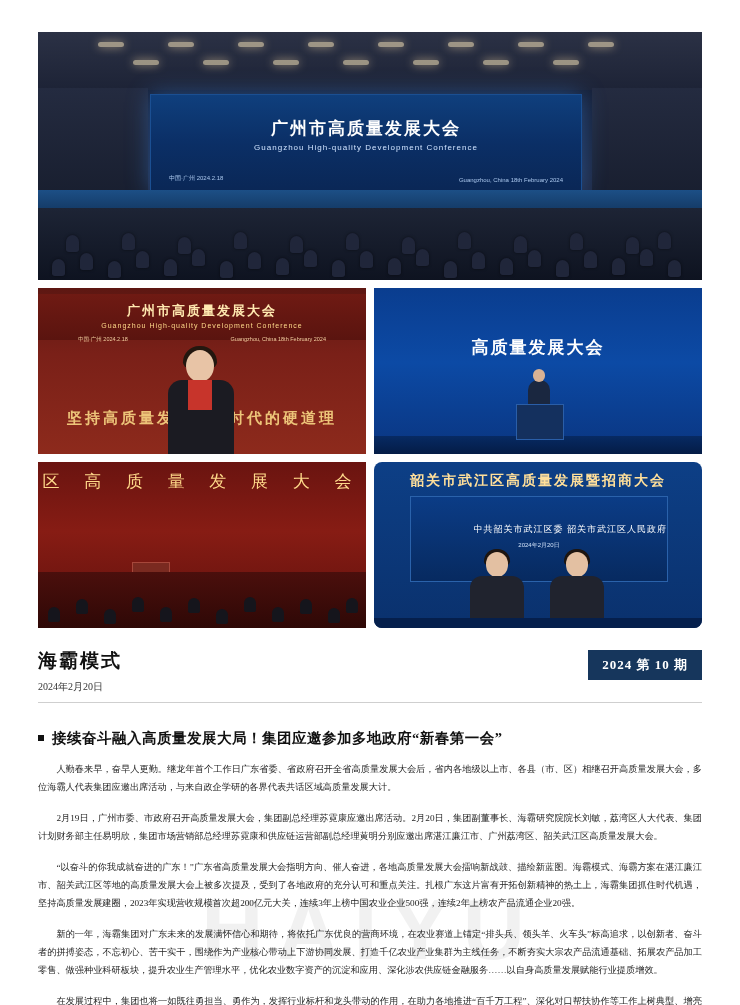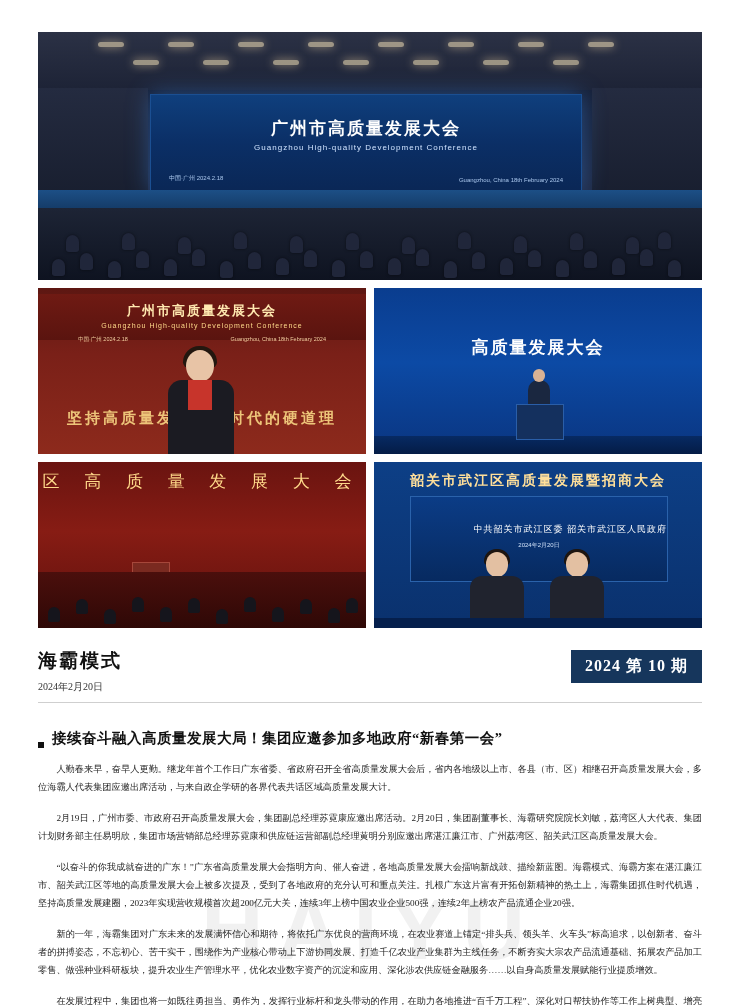--- a/index.html
+++ b/index.html
@@ -177,21 +177,21 @@
   .p4 .scrn {
     position:absolute; left: 62px; top: 44px; width: 204px; height: 62px;
     background: linear-gradient(180deg,#0d2e6e,#0a2454); border:1px solid #1b4f92;
   }
   .p4 .scrn .s1 { position:absolute; top: 20px; width:100%; text-align:center; color:#fff; font-size: 10px; font-weight:bold; letter-spacing:1px;}
   .p4 .seats { position:absolute; left:0; bottom:0; width:100%; height: 56px; background: linear-gradient(180deg,#4b0f0c,#2e0806); }
   .p4 .seats .head { position:absolute; bottom: 4px; width: 12px; height: 15px; border-radius: 6px 6px 2px 2px; background:#15151c; }
   .p4 .podium { position:absolute; left: 94px; top: 100px; width: 36px; height: 26px; background:#7a2a20; border:1px solid #a6473a;}
 
   
-  .p5 { background: linear-gradient(180deg,#0d3f86 0%, #0a316d 100%); }
+  .p5 { background: linear-gradient(180deg,#0d3f86 0%, #0a316d 100%); border-radius: 8px; }
   .p5 .t1 { position:absolute; top: 10px; width:100%; text-align:center; color:#ffdf9a; font-size: 14px; font-weight:bold; letter-spacing:2px;}
   .p5 .scrn { position:absolute; left: 36px; top: 34px; width: 256px; height: 84px; background: linear-gradient(180deg,#0b3c86,#072a60); border:1px solid #2a62ab;}
   .p5 .scrn .s1 { position:absolute; top: 26px; width:100%; text-align:right; color:#fff; font-size: 9px; letter-spacing:1px;}
   .p5 .scrn .s2 { position:absolute; top: 44px; width:100%; text-align:center; color:#cfe0f8; font-size: 6px;}
   .p5 .pp { position:absolute; bottom: 0; width: 54px; height: 76px; }
   .p5 .pp .f { position:absolute; left: 16px; top: 0; width: 22px; height: 25px; border-radius: 11px/12px; background:#e3c0a2; }
   .p5 .pp .h { position:absolute; left: 14px; top: -3px; width: 26px; height: 16px; border-radius: 13px 13px 4px 4px; background:#1d1510; }
   .p5 .pp .b { position:absolute; left: 0; top: 24px; width: 54px; height: 54px; background:#20232e; border-radius: 12px 12px 0 0; }
   .p5 .floorline { position:absolute; left:0; bottom: 0; width:100%; height: 10px; background:#051f4c; }
 
@@ -213,21 +213,21 @@
     font-size: 10px;
     color: #333;
     font-family: "Liberation Serif", serif;
   }
   .issue-badge {
     position: absolute;
     right: 38px;
     top: 650px;
     background: #16365c;
     color: #fff;
-    font-size: 16px;
+    font-size: 13px;
     font-weight: bold;
     letter-spacing: 1px;
     padding: 6px 14px;
     font-family: "Liberation Serif", serif;
   }
   .rule {
     position: absolute;
     left: 38px;
     right: 38px;
     top: 702px;
@@ -237,21 +237,21 @@
 
   
   .article {
     position: absolute;
     left: 38px;
     top: 728px;
     width: 664px;
   }
   .headline {
     display: flex;
-    align-items: flex-end;
+    align-items: flex-start;
     gap: 8px;
     font-size: 14.5px;
     font-weight: bold;
     color: #111;
     font-family: "Liberation Serif", serif;
     letter-spacing: 0.5px;
     line-height: 1.4;
   }
   .bullet {
     display: inline-block;

